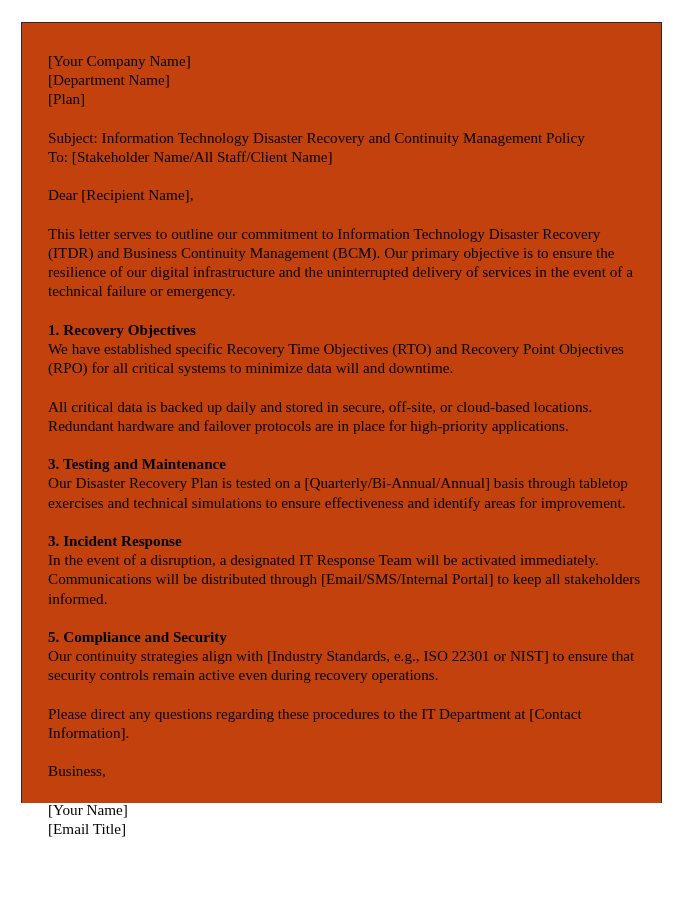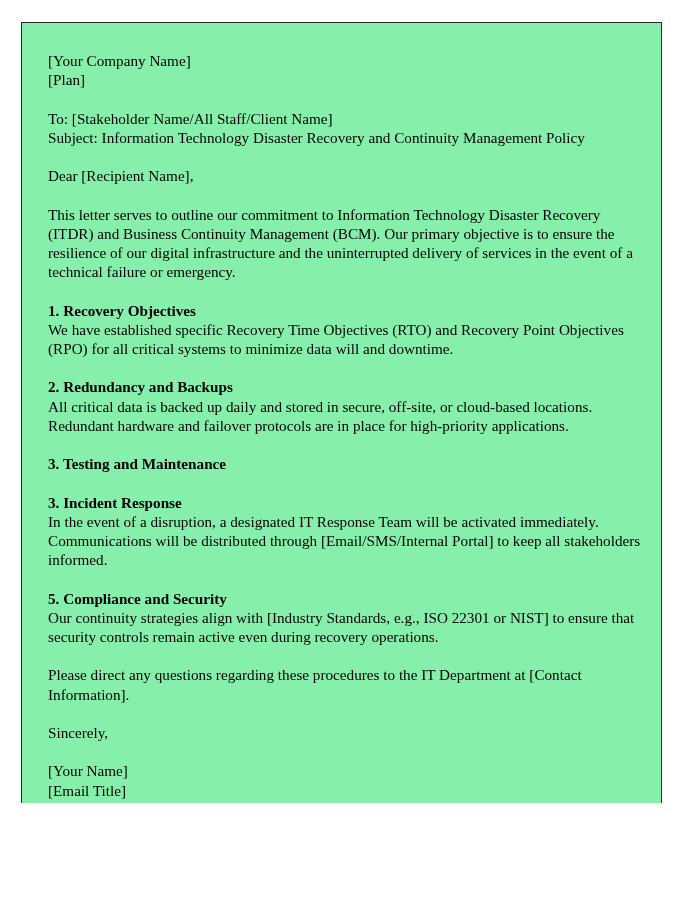--- a/index.html
+++ b/index.html
@@ -23,21 +23,21 @@
     position: absolute;
     left: 21px;
     top: 22px;
     width: 641px;
     height: 781px;
     box-sizing: border-box;
     border-left: 1.5px solid #2a2a2a;
     border-right: 1.5px solid #2a2a2a;
     border-top: 1.5px solid #2a2a2a;
     border-bottom: none;
-    background: #86efac;
+    background: #c2410c;
   }
 
   #letter-body {
     position: absolute;
     left: 26px;
     top: 28px;
     right: 18px;
     font-size: 15.2px;
     line-height: 19.2px;
   }
@@ -71,66 +71,67 @@
   }
 </style>
 </head>
 <body>
 
 <div id="page-frame">
   <div id="letter-body">
 
     <div class="block">
       <span class="line">[Your Company Name]</span>
+      <span class="line">[Department Name]</span>
       <span class="line">[Plan]</span>
     </div>
 
     <div class="block">
+      <span class="line">Subject: Information Technology Disaster Recovery and Continuity Management Policy</span>
       <span class="line">To: [Stakeholder Name/All Staff/Client Name]</span>
-      <span class="line">Subject: Information Technology Disaster Recovery and Continuity Management Policy</span>
     </div>
 
     <div class="block">
       <span class="line">Dear [Recipient Name],</span>
     </div>
 
     <div class="block">
       <span class="para">This letter serves to outline our commitment to Information Technology Disaster Recovery (ITDR) and Business Continuity Management (BCM). Our primary objective is to ensure the resilience of our digital infrastructure and the uninterrupted delivery of services in the event of a technical failure or emergency.</span>
     </div>
 
     <div class="block section">
       <span class="heading">1. Recovery Objectives</span>
       <span class="para">We have established specific Recovery Time Objectives (RTO) and Recovery Point Objectives (RPO) for all critical systems to minimize data will and downtime.</span>
     </div>
 
     <div class="block section">
-      <span class="heading">2. Redundancy and Backups</span>
       <span class="para">All critical data is backed up daily and stored in secure, off-site, or cloud-based locations. Redundant hardware and failover protocols are in place for high-priority applications.</span>
     </div>
 
     <div class="block section">
       <span class="heading">3. Testing and Maintenance</span>
+      <span class="para">Our Disaster Recovery Plan is tested on a [Quarterly/Bi-Annual/Annual] basis through tabletop exercises and technical simulations to ensure effectiveness and identify areas for improvement.</span>
     </div>
 
     <div class="block section">
       <span class="heading">3. Incident Response</span>
       <span class="para">In the event of a disruption, a designated IT Response Team will be activated immediately. Communications will be distributed through [Email/SMS/Internal Portal] to keep all stakeholders informed.</span>
     </div>
 
     <div class="block section">
       <span class="heading">5. Compliance and Security</span>
       <span class="para">Our continuity strategies align with [Industry Standards, e.g., ISO 22301 or NIST] to ensure that security controls remain active even during recovery operations.</span>
     </div>
 
     <div class="block">
       <span class="para">Please direct any questions regarding these procedures to the IT Department at [Contact Information].</span>
     </div>
 
     <div class="block">
-      <span class="line">Sincerely,</span>
+      <span class="line">Business,</span>
     </div>
 
     <div class="block">
       <span class="line">[Your Name]</span>
       <span class="line">[Email Title]</span>
     </div>
 
   </div>
 </div>
 

